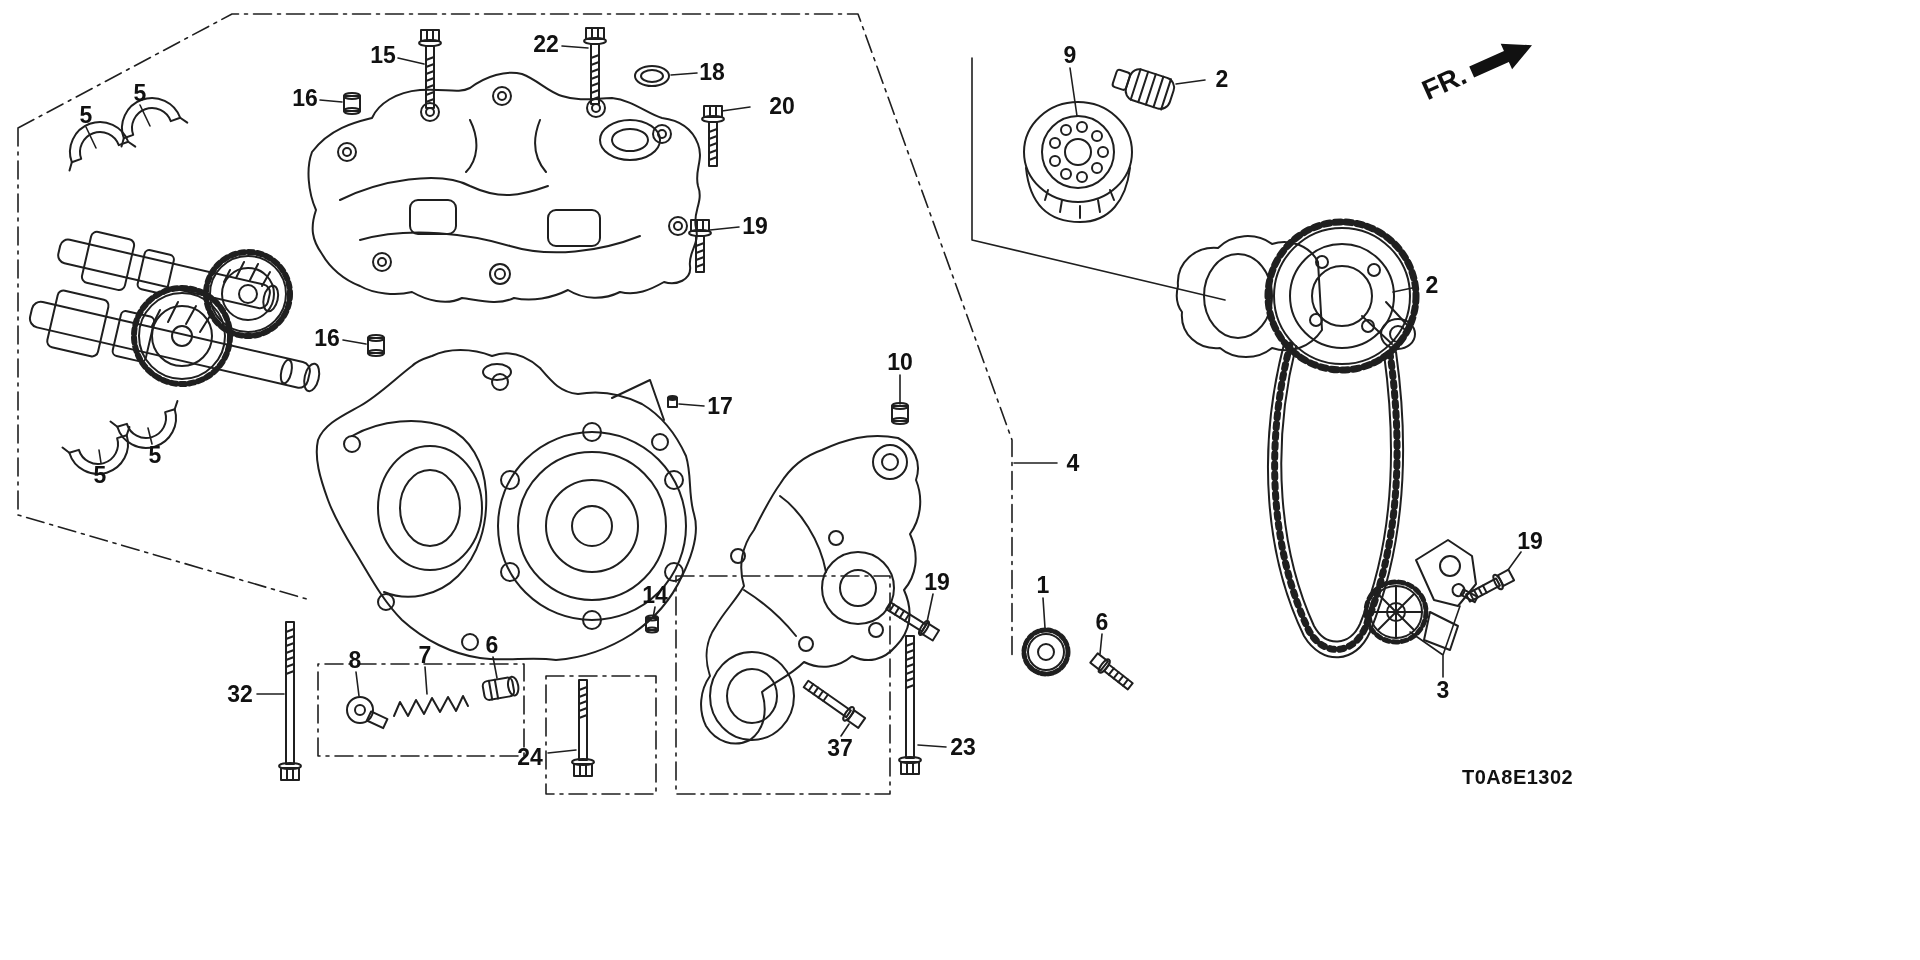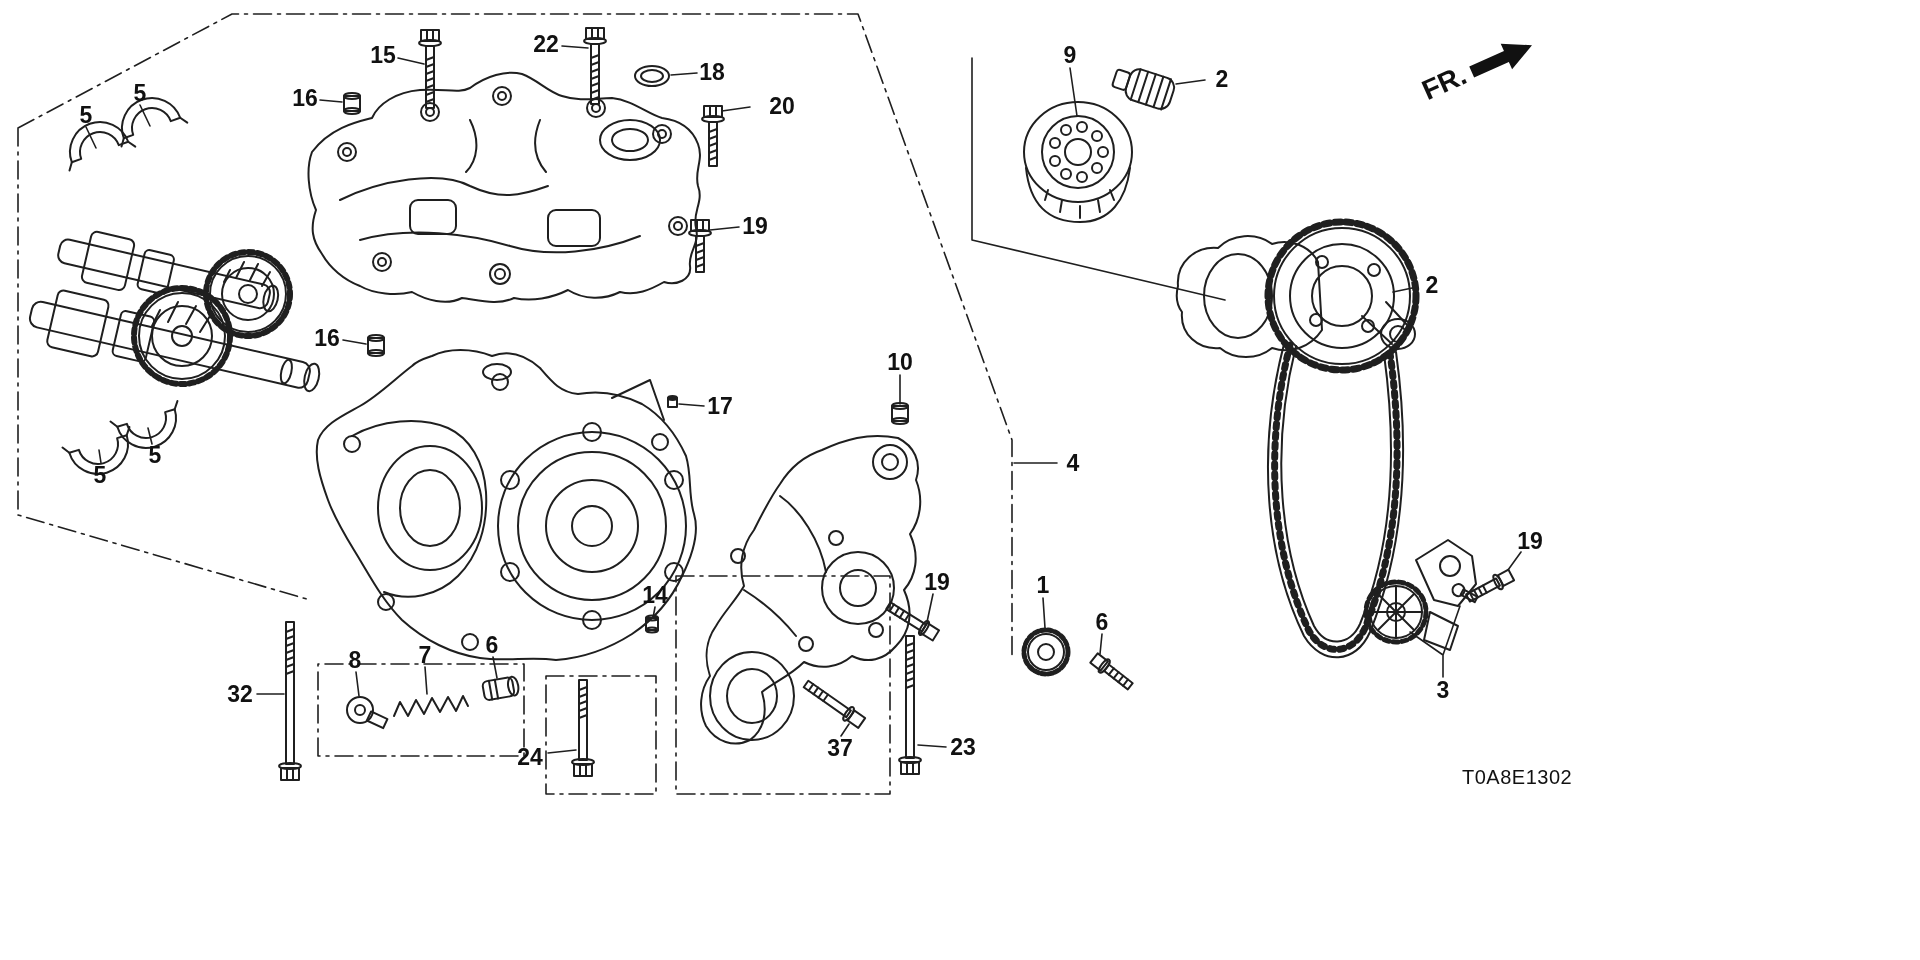--- a/index.html
+++ b/index.html
@@ -8,21 +8,21 @@
     font-family:"Liberation Sans",sans-serif;overflow:hidden;
   }
   .canvas svg{position:absolute;left:0;top:0;}
   .callout{
     position:absolute;transform:translate(-50%,-50%);
     font-weight:700;font-size:23px;line-height:1;color:#111;
     user-select:none;white-space:nowrap;
   }
   .diagram-code{
     position:absolute;left:1462px;top:766px;
-    font-weight:400;font-size:20px;color:#111;letter-spacing:.5px;
+    font-weight:700;font-size:20px;color:#111;letter-spacing:.5px;
   }
 </style>
 </head>
 <body>
 
 <div class="canvas">
 
 <svg width="1920" height="960" viewBox="0 0 1920 960">
   <defs>
     <g id="bearing-half">

